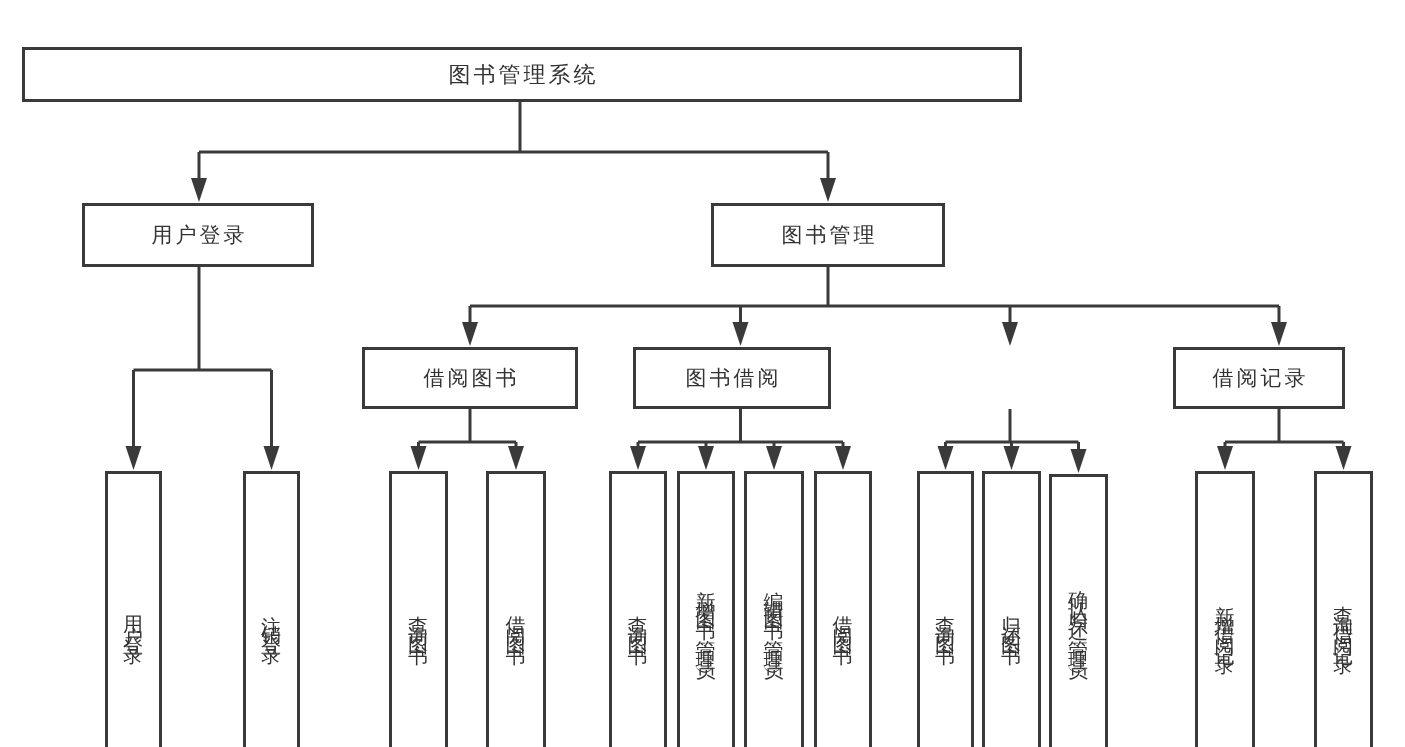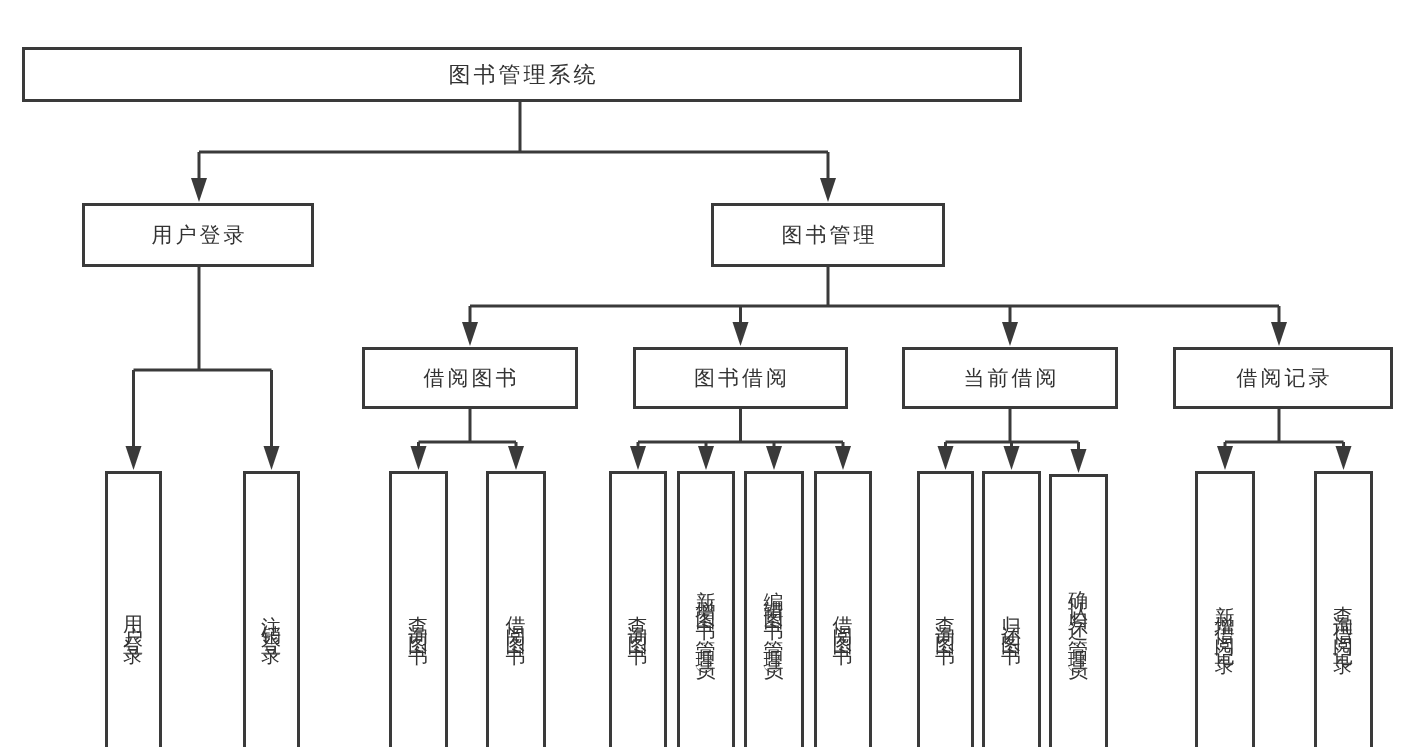--- a/index.html
+++ b/index.html
@@ -121,27 +121,24 @@
   <div class="box" style="left:82px; top:169px; width:232px; height:64px;">
     <span class="label-h">用户登录</span>
   </div>
   <div class="box" style="left:711px; top:169px; width:234px; height:64px;justify-content:center;">
     <span class="label-h">图书管理</span>
   </div>
 
   <div class="box" style="left:362px; top:313px; width:216px; height:62px;">
     <span class="label-h">借阅图书</span>
   </div>
-  <div class="box" style="left:633px; top:313px; width:215px; height:62px;">
+  <div class="box" style="left:633px; top:313px; width:198px; height:62px;">
     <span class="label-h">图书借阅</span>
   </div>
-  <div class="box" style="left:902px; top:313px; width:216px; height:62px;">
-    <span class="label-h">当前借阅</span>
-  </div>
-  <div class="box" style="left:1173px; top:313px; width:220px; height:62px;">
+  <div class="box" style="left:1173px; top:313px; width:172px; height:62px;">
     <span class="label-h">借阅记录</span>
   </div>
 
   <div class="box" style="left:105px; top:437px; width:57px; height:298px;">
     <span class="label-v">用户登录</span>
   </div>
   <div class="box" style="left:243px; top:437px; width:57px; height:298px;">
     <span class="label-v">注销登录</span>
   </div>
 

